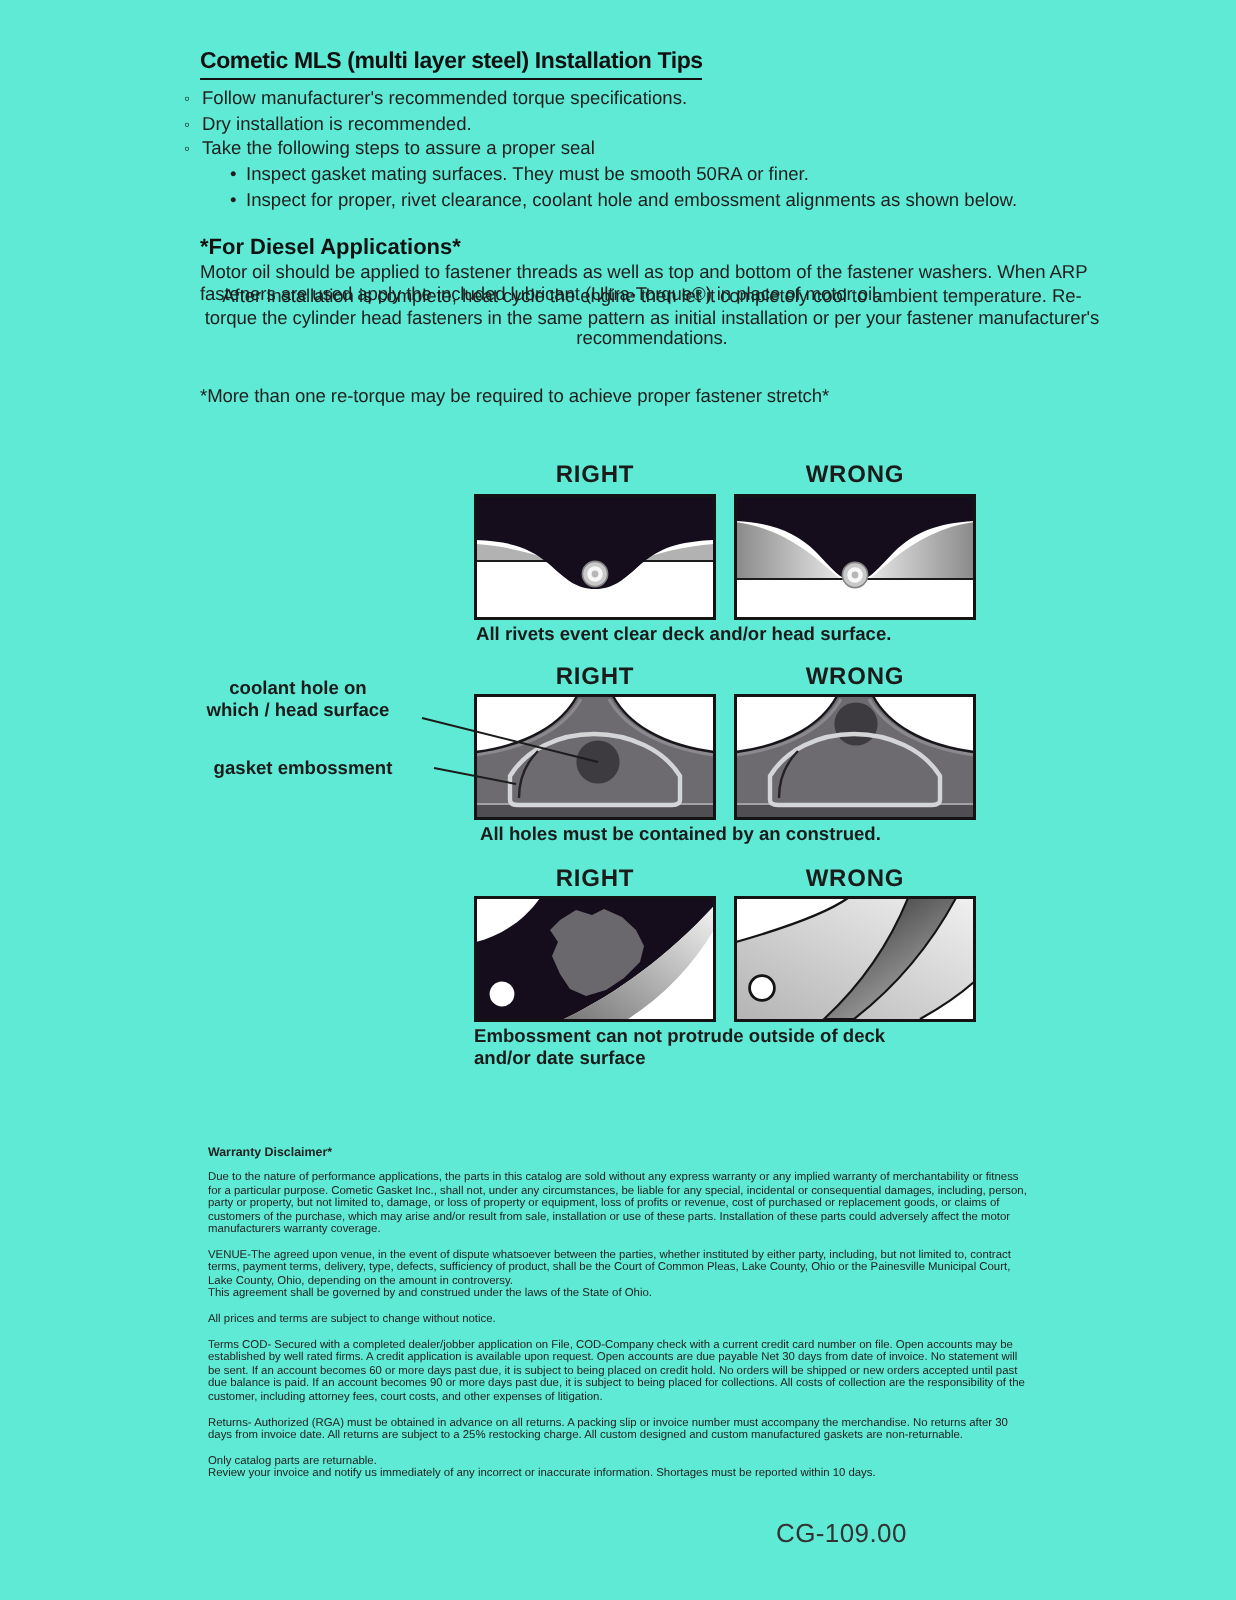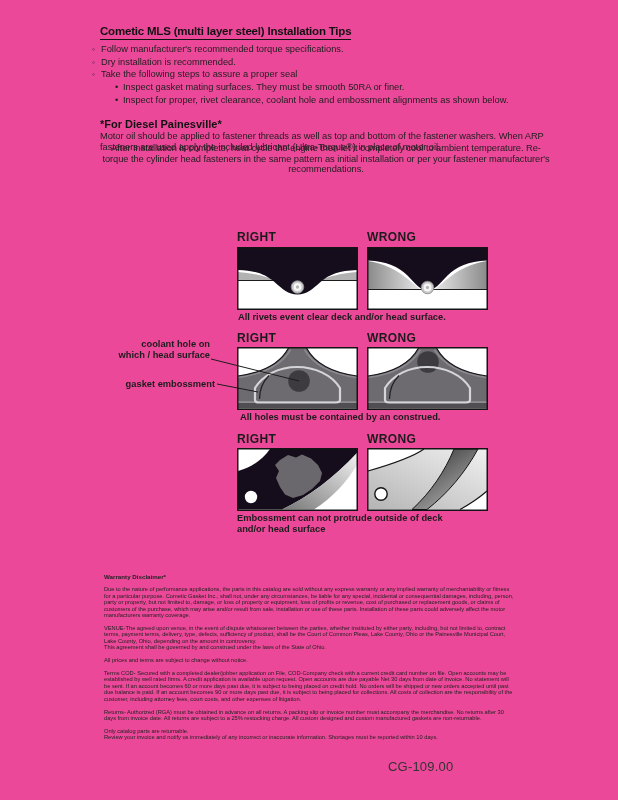--- a/index.html
+++ b/index.html
@@ -1,36 +1,36 @@
 <!DOCTYPE html>
 <html><head>
 <meta charset="utf-8">
 <style>
   html,body{margin:0;padding:0;background:#ffffff;}
   .page{
-    position:relative;width:618px;height:800px;background:#ec4899;overflow:hidden;
+    position:relative;width:618px;height:800px;background:#5eead4;overflow:hidden;
     font-family:"Liberation Sans",sans-serif;color:#1e1e1e;
   }
   .abs{position:absolute;}
   .title{
     left:100px;top:25px;font-size:11.5px;font-weight:bold;letter-spacing:-0.2px;color:#111;
     border-bottom:1.5px solid #111;padding-bottom:1.5px;white-space:nowrap;
   }
   .bullets{left:92px;top:43px;font-size:9.3px;line-height:12.7px;white-space:nowrap;}
   .bullet-row{display:flex;align-items:baseline;}
   .bullet-row .glyph{width:9px;font-size:8.5px;}
   .bullet-row.sub{padding-left:23px;}
   .bullet-row.sub .glyph{width:8px;font-size:9.3px;}
   .sec-heading{left:100px;top:118px;font-size:11px;font-weight:bold;color:#111;white-space:nowrap;}
   .para{left:100px;width:452px;font-size:9.3px;line-height:10.6px;letter-spacing:-0.05px;}
   .p1{top:131px;} .p2{top:143px;text-align:center;} .note{top:193px;white-space:nowrap;}
-  .rw-label{width:121px;font-size:12px;font-weight:bold;letter-spacing:0.4px;color:#1b1b1b;}
+  .rw-label{width:121px;text-align:center;font-size:12px;font-weight:bold;letter-spacing:0.4px;color:#1b1b1b;}
   .dbox{width:121px;height:63px;display:block;}
   .caption{font-size:9.3px;font-weight:bold;line-height:10.5px;white-space:nowrap;color:#1b1b1b;}
-  .callout{font-size:9.3px;font-weight:bold;line-height:10.6px;text-align:right;color:#1b1b1b;white-space:nowrap;}
+  .callout{font-size:9.3px;font-weight:bold;line-height:10.6px;text-align:center;color:#1b1b1b;white-space:nowrap;}
   .warranty{left:104px;top:574px;width:412px;font-size:5.7px;line-height:6.4px;color:#222;}
   .warranty .w-head{font-size:6.2px;font-weight:bold;margin-bottom:6px;}
   .warranty p{margin:0 0 6.5px 0;}
   .warranty .tight{margin:0;}
   .catalog-code{left:388px;top:759px;font-size:13px;color:#333;letter-spacing:0.2px;white-space:nowrap;}
   .pointer-overlay{pointer-events:none;z-index:5;}
 </style>
 </head>
 <body>
 
@@ -54,23 +54,24 @@
     <div class="bullet-row sub">
       <span class="glyph">•</span>
       <span>Inspect gasket mating surfaces.  They must be smooth 50RA or finer.</span>
     </div>
     <div class="bullet-row sub">
       <span class="glyph">•</span>
       <span>Inspect for proper, rivet clearance, coolant hole and embossment alignments as shown below.</span>
     </div>
   </div>
 
-  <div class="abs sec-heading">*For Diesel Painesville*</div>
+  <div class="abs sec-heading">*For Diesel Applications*</div>
   <div class="abs para p1">Motor oil should be applied to fastener threads as well as top and bottom of the fastener washers. When ARP fasteners are used apply the included lubricant (Ultra-Torque®) in place of motor oil.</div>
   <div class="abs para p2">After Installation is complete, heat cycle the engine then let it completely cool to ambient temperature. Re-torque the cylinder head fasteners in the same pattern as initial installation or per your fastener manufacturer's recommendations.</div>
+  <div class="abs para note">*More than one re-torque may be required to achieve proper fastener stretch*</div>
 
   <div class="abs rw-label" style="left:237px;top:230px;">RIGHT</div>
   <div class="abs rw-label" style="left:367px;top:230px;">WRONG</div>
 
   <svg class="abs dbox" style="left:237px;top:247px;" viewBox="0 0 121 63">
     <rect x="1" y="1" width="119" height="61" fill="#ffffff"></rect>
     <path d="M1,25 C16,26 29,29.5 40,33.5 L1,33.5 Z" fill="#b2b2b2"></path>
     <path d="M120,25 C105,26 92,29.5 81,33.5 L120,33.5 Z" fill="#b2b2b2"></path>
     <line x1="1" y1="33.5" x2="120" y2="33.5" stroke="#1c1c1c" stroke-width="1"></line>
     <path d="M1,1 H120 V23 C102,23.8 93,27 83.5,35 C75,42.5 70,47.5 60.5,47.5 C51,47.5 46,42.5 37.5,35 C28,27 19,23.8 1,23 Z" fill="#150d1c"></path>
@@ -184,21 +185,21 @@
     <path d="M1,23 C22,17 45,9.5 57,1 L120,1 L120,43 C112,50 103,56 93,61.5 L1,61.5 Z" fill="url(#g3wl)"></path>
     <path d="M57,1 C45,9.5 22,17 1,23" stroke="#141414" stroke-width="1.1" fill="none"></path>
     <path d="M120,43 C112,50 103,56 93,61.5" stroke="#141414" stroke-width="1.1" fill="none"></path>
     <path d="M87,1 L111,1 C98,25 80,46 60,61.5 L45,61.5 C64,44 78,23 87,1 Z" fill="url(#g3wd)" stroke="#141414" stroke-width="1"></path>
     <circle cx="14" cy="46" r="6.2" fill="#ffffff" stroke="#141414" stroke-width="1.4"></circle>
     <rect x="0.75" y="0.75" width="119.5" height="61.5" fill="none" stroke="#141414" stroke-width="1.5"></rect>
   </svg>
 
   <div class="abs caption" style="left:237px;top:513px;">
     <div>Embossment can not protrude outside of deck</div>
-    <div>and/or head surface</div>
+    <div>and/or date surface</div>
   </div>
 
   <div class="abs warranty">
     <div class="w-head">Warranty Disclaimer*</div>
     <p>Due to the nature of performance applications, the parts in this catalog are sold without any express warranty or any implied warranty of merchantability or fitness for a particular purpose. Cometic Gasket Inc., shall not, under any circumstances, be liable for any special, incidental or consequential damages, including, person, party or property, but not limited to, damage, or loss of property or equipment, loss of profits or revenue, cost of purchased or replacement goods, or claims of customers of the purchase, which may arise and/or result from sale, installation or use of these parts. Installation of these parts could adversely affect the motor manufacturers warranty coverage.</p>
     <p class="tight">VENUE-The agreed upon venue, in the event of dispute whatsoever between the parties, whether instituted by either party, including, but not limited to, contract terms, payment terms, delivery, type, defects, sufficiency of product, shall be the Court of Common Pleas, Lake County, Ohio or the Painesville Municipal Court, Lake County, Ohio, depending on the amount in controversy.</p>
     <p>This agreement shall be governed by and construed under the laws of the State of Ohio.</p>
     <p>All prices and terms are subject to change without notice.</p>
     <p>Terms COD- Secured with a completed dealer/jobber application on File, COD-Company check with a current credit card number on file. Open accounts may be established by well rated firms. A credit application is available upon request. Open accounts are due payable Net 30 days from date of invoice. No statement will be sent. If an account becomes 60 or more days past due, it is subject to being placed on credit hold. No orders will be shipped or new orders accepted until past due balance is paid. If an account becomes 90 or more days past due, it is subject to being placed for collections. All costs of collection are the responsibility of the customer, including attorney fees, court costs, and other expenses of litigation.</p>
     <p>Returns- Authorized (RGA) must be obtained in advance on all returns. A packing slip or invoice number must accompany the merchandise. No returns after 30 days from invoice date. All returns are subject to a 25% restocking charge. All custom designed and custom manufactured gaskets are non-returnable.</p>

